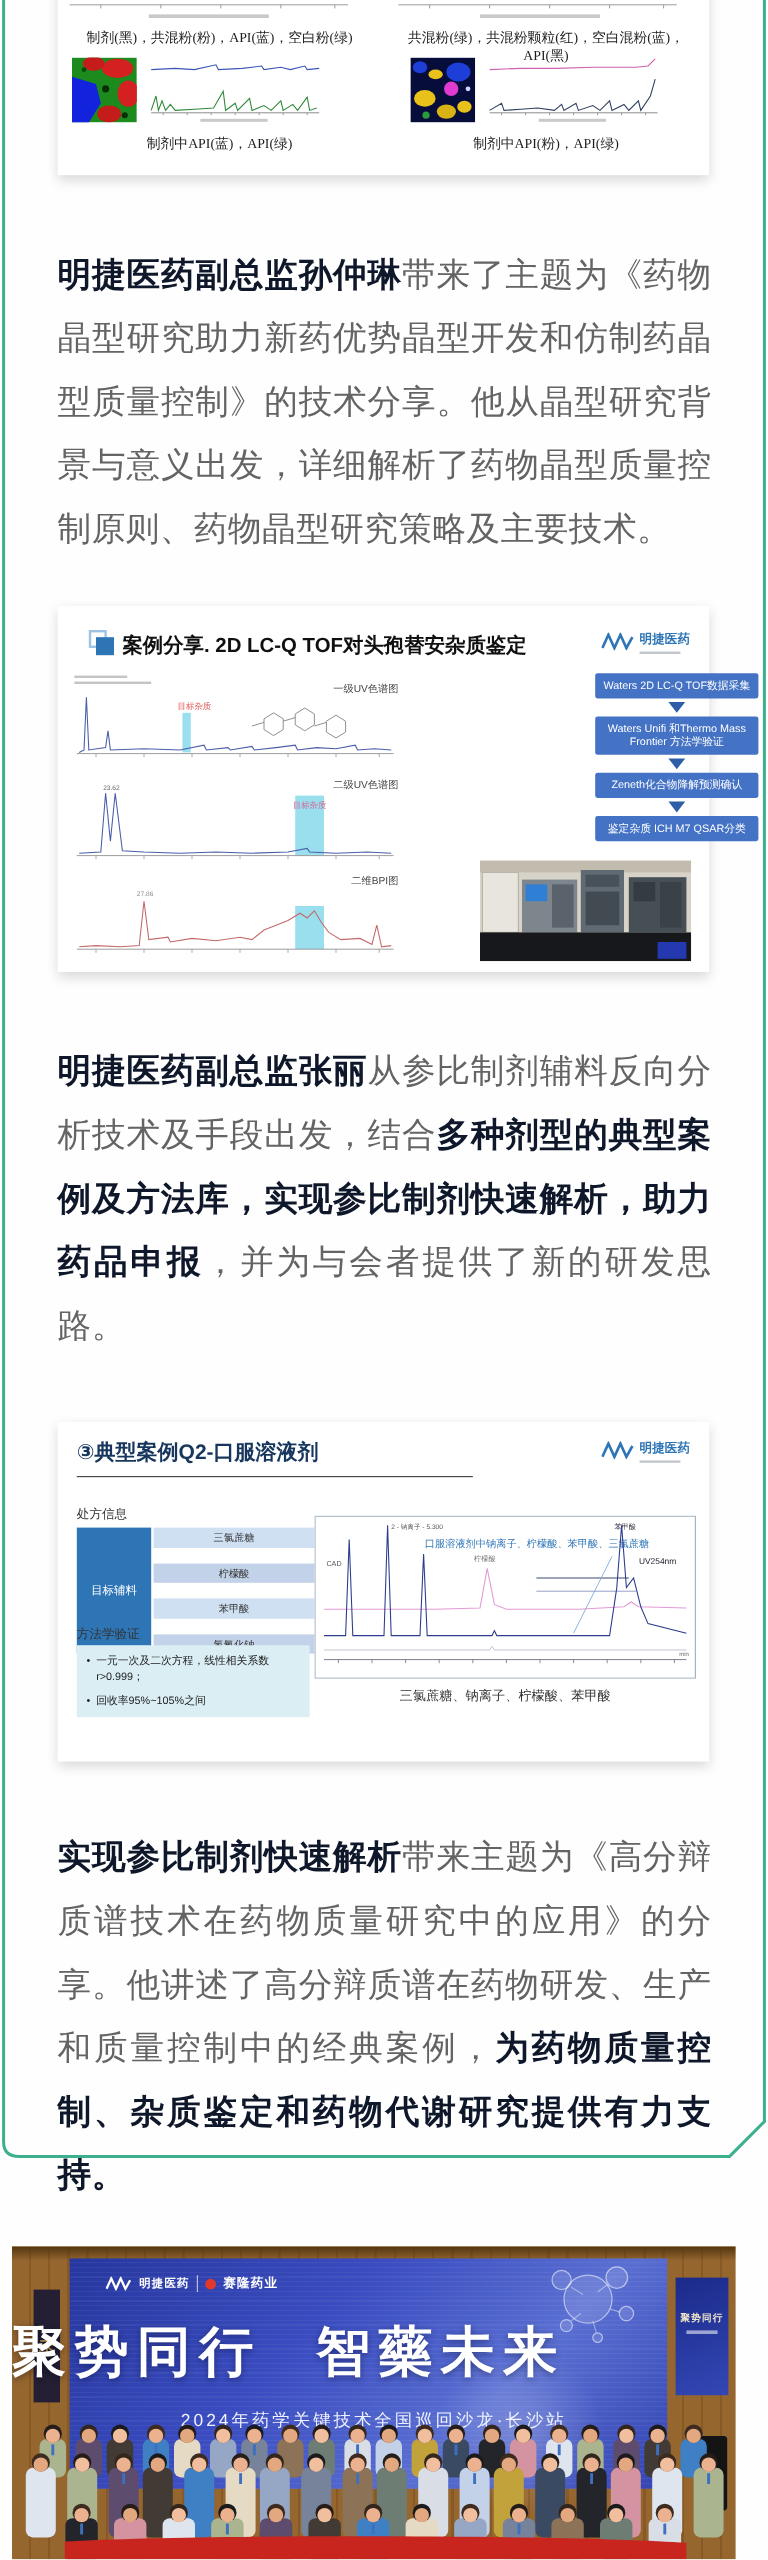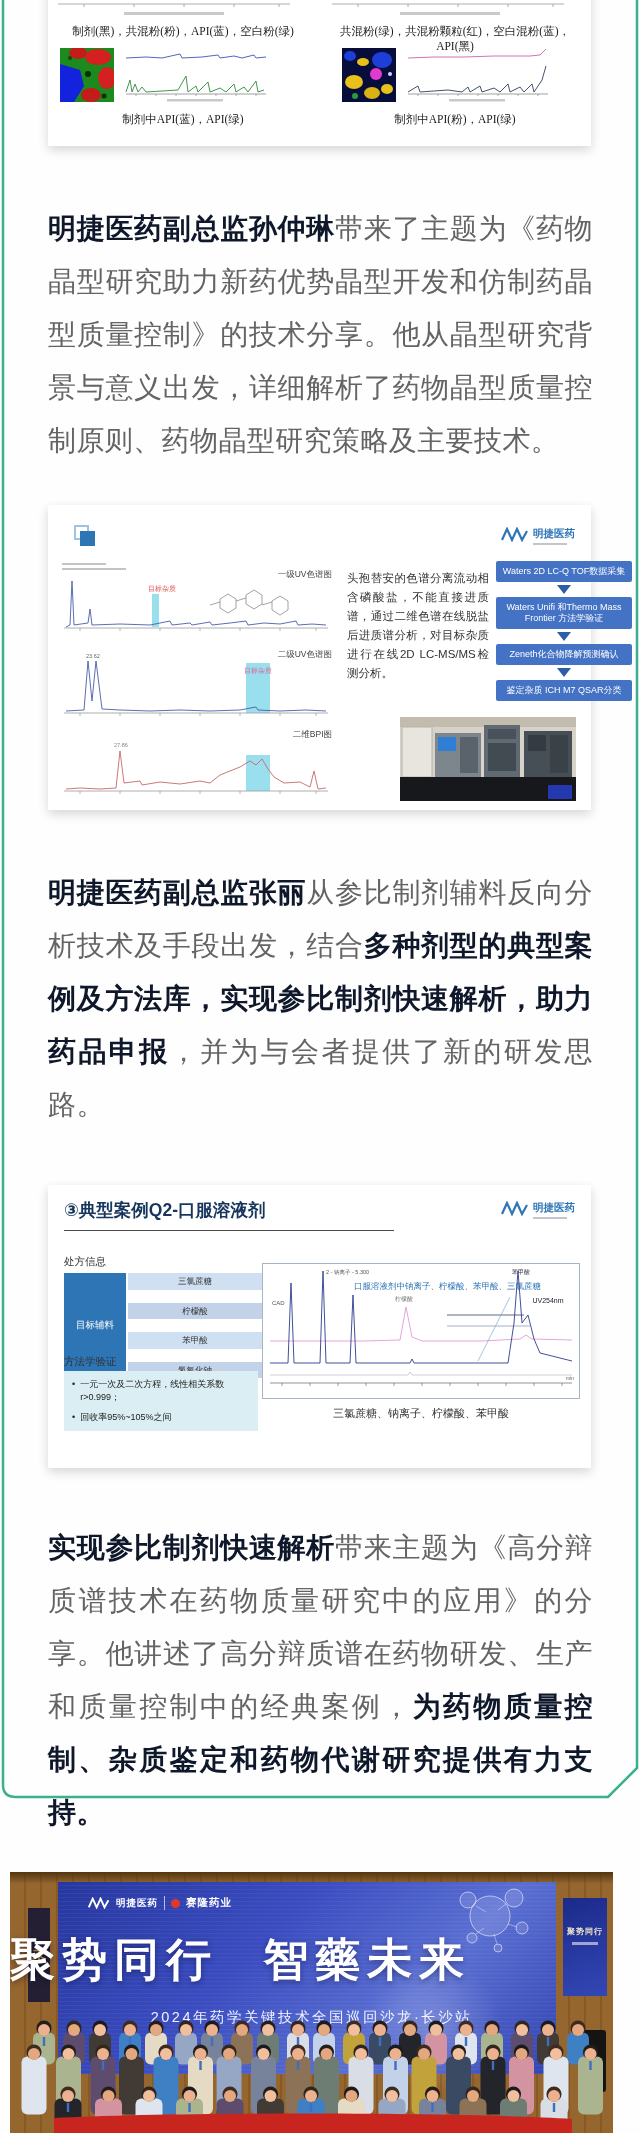--- a/index.html
+++ b/index.html
@@ -178,20 +178,21 @@
     </svg>
 
     <div class="fig-caption" style="left:4px;top:174px;">制剂中API(蓝)，API(绿)</div>
     <div class="fig-caption" style="left:276px;top:174px;">制剂中API(粉)，API(绿)</div>
   </div>
 
   <div class="para" style="top:202px;"><span class="b">明捷医药副总监孙仲琳</span><span>带来了主题为《药物晶型研究助力新药优势晶型开发和仿制药晶型质量控制》的技术分享。他从晶型研究背景与意义出发，详细解析了药物晶型质量控制原则、药物晶型研究策略及主要技术。</span></div>
 
   <div class="card" style="top:505px;height:305px;">
     <span class="sq-icon"></span>
+    <div class="s1-title">案例分享. 2D LC-Q TOF对头孢替安杂质鉴定</div>
 
     <div class="mj-logo" style="right:16px;top:18px;">
       <svg width="28" height="15" viewBox="0 0 28 15">
         <path d="M1,13 L6,2 L11,13 L16,2 L21,13 L26,4" fill="none" stroke="#2e75b6" stroke-width="2.2"></path>
       </svg>
       <span><span class="nm">明捷医药</span>
         <span class="sub" style="display:block"></span></span>
     </div>
 
     <svg class="abs" style="left:12px;top:56px;" width="276" height="242">
@@ -244,21 +245,20 @@
         <line x1="20" y1="230" x2="20" y2="233"></line>
           <line x1="60" y1="230" x2="60" y2="233"></line>
           <line x1="100" y1="230" x2="100" y2="233"></line>
         <line x1="140" y1="230" x2="140" y2="233"></line>
           <line x1="180" y1="230" x2="180" y2="233"></line>
           <line x1="220" y1="230" x2="220" y2="233"></line>
           <line x1="256" y1="230" x2="256" y2="233"></line>
       </g>
     </svg>
 
-    <div class="s1-desc">头孢替安的色谱分离流动相含磷酸盐，不能直接进质谱，通过二维色谱在线脱盐后进质谱分析，对目标杂质进行在线2D LC-MS/MS检测分析。</div>
 
     <div class="flow">
       <div class="fbox">Waters 2D LC-Q TOF数据采集</div>
       <div class="farr"></div>
       <div class="fbox">Waters Unifi 和Thermo Mass Frontier 方法学验证</div>
       <div class="farr"></div>
       <div class="fbox">Zeneth化合物降解预测确认</div>
       <div class="farr"></div>
       <div class="fbox">鉴定杂质 ICH M7 QSAR分类</div>
     </div>

